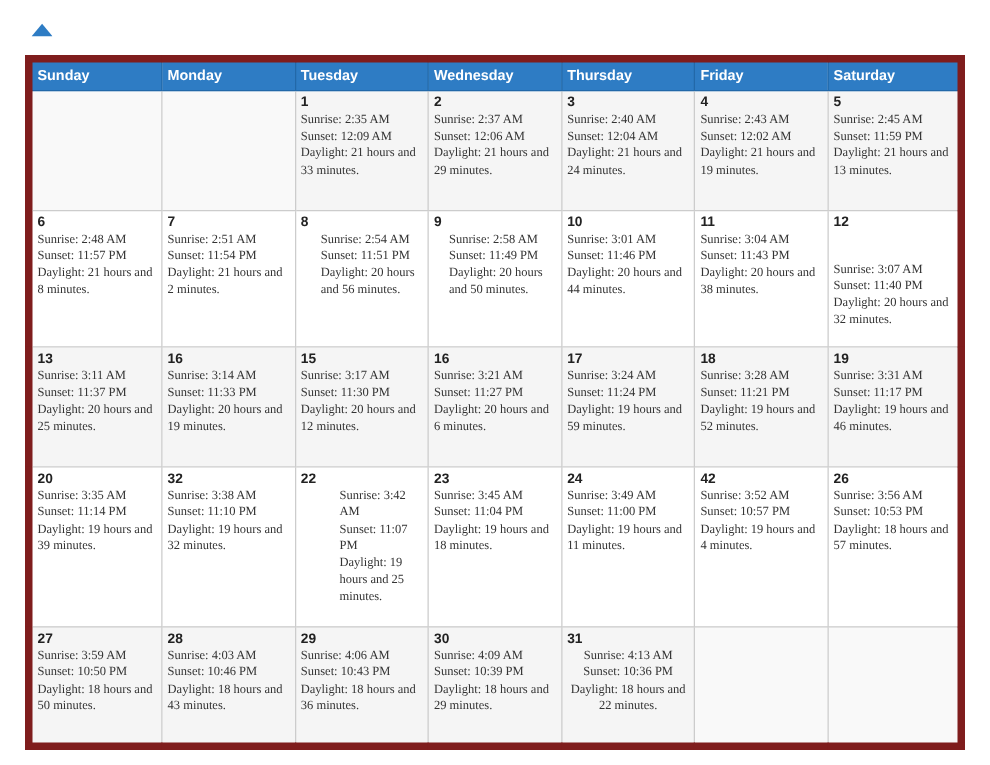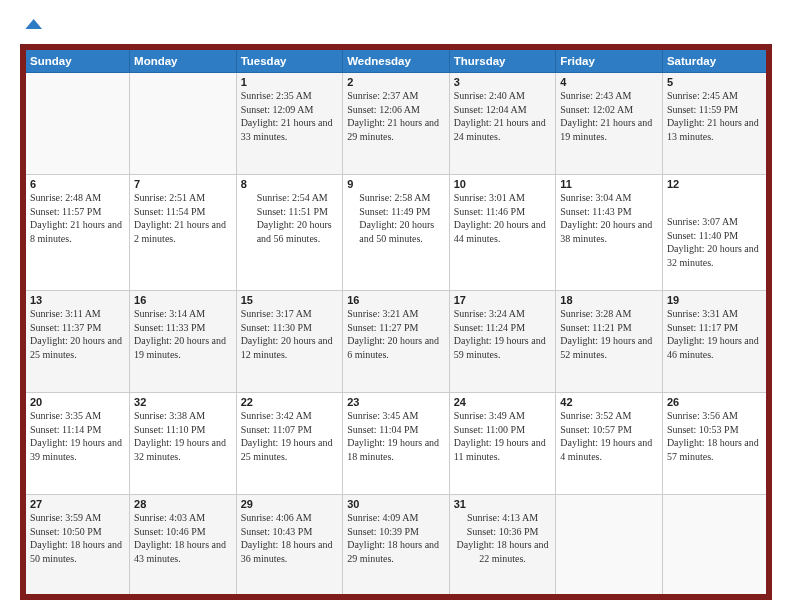--- a/index.html
+++ b/index.html
@@ -273,21 +273,21 @@
 Daylight: 19 hours and 39 minutes.</div>
           </td>
           <td>
             <span class="day-num">32</span>
             <div class="day-info" style="white-space: pre-line;">Sunrise: 3:38 AM
 Sunset: 11:10 PM
 Daylight: 19 hours and 32 minutes.</div>
           </td>
           <td>
             <span class="day-num">22</span>
-            <div class="day-info" style="white-space: pre-line;">Sunrise: 3:42 AM
+            <div class="day-info" style="white-space: pre-line; margin-left: 31px;">Sunrise: 3:42 AM
 Sunset: 11:07 PM
 Daylight: 19 hours and 25 minutes.</div>
           </td>
           <td>
             <span class="day-num">23</span>
             <div class="day-info" style="white-space: pre-line;">Sunrise: 3:45 AM
 Sunset: 11:04 PM
 Daylight: 19 hours and 18 minutes.</div>
           </td>
           <td>

